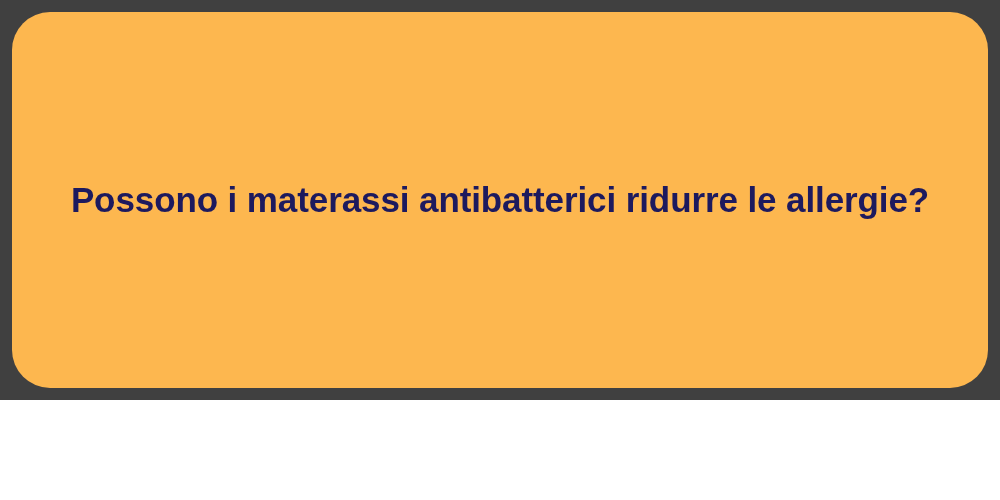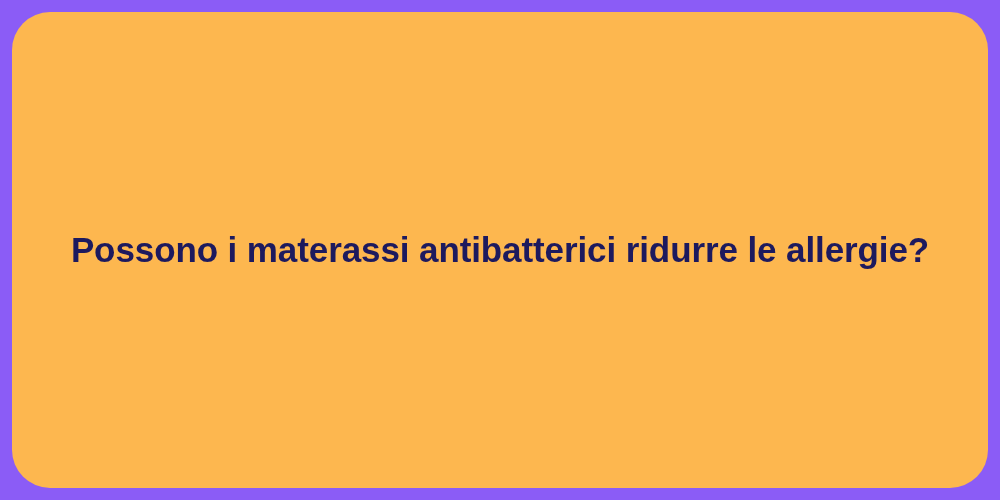--- a/index.html
+++ b/index.html
@@ -11,22 +11,22 @@
     width: 1000px;
     height: 500px;
     overflow: hidden;
     font-family: "Liberation Sans", sans-serif;
   }
 
   #banner {
     position: relative;
     box-sizing: border-box;
     width: 1000px;
-    height: 500px;
-    background: #8b5cf6;
+    height: 400px;
+    background: #404040;
     padding: 12px;
   }
 
   #card {
     box-sizing: border-box;
     width: 100%;
     height: 100%;
     background: #fdb74f;
     border-radius: 38px;
     display: flex;

